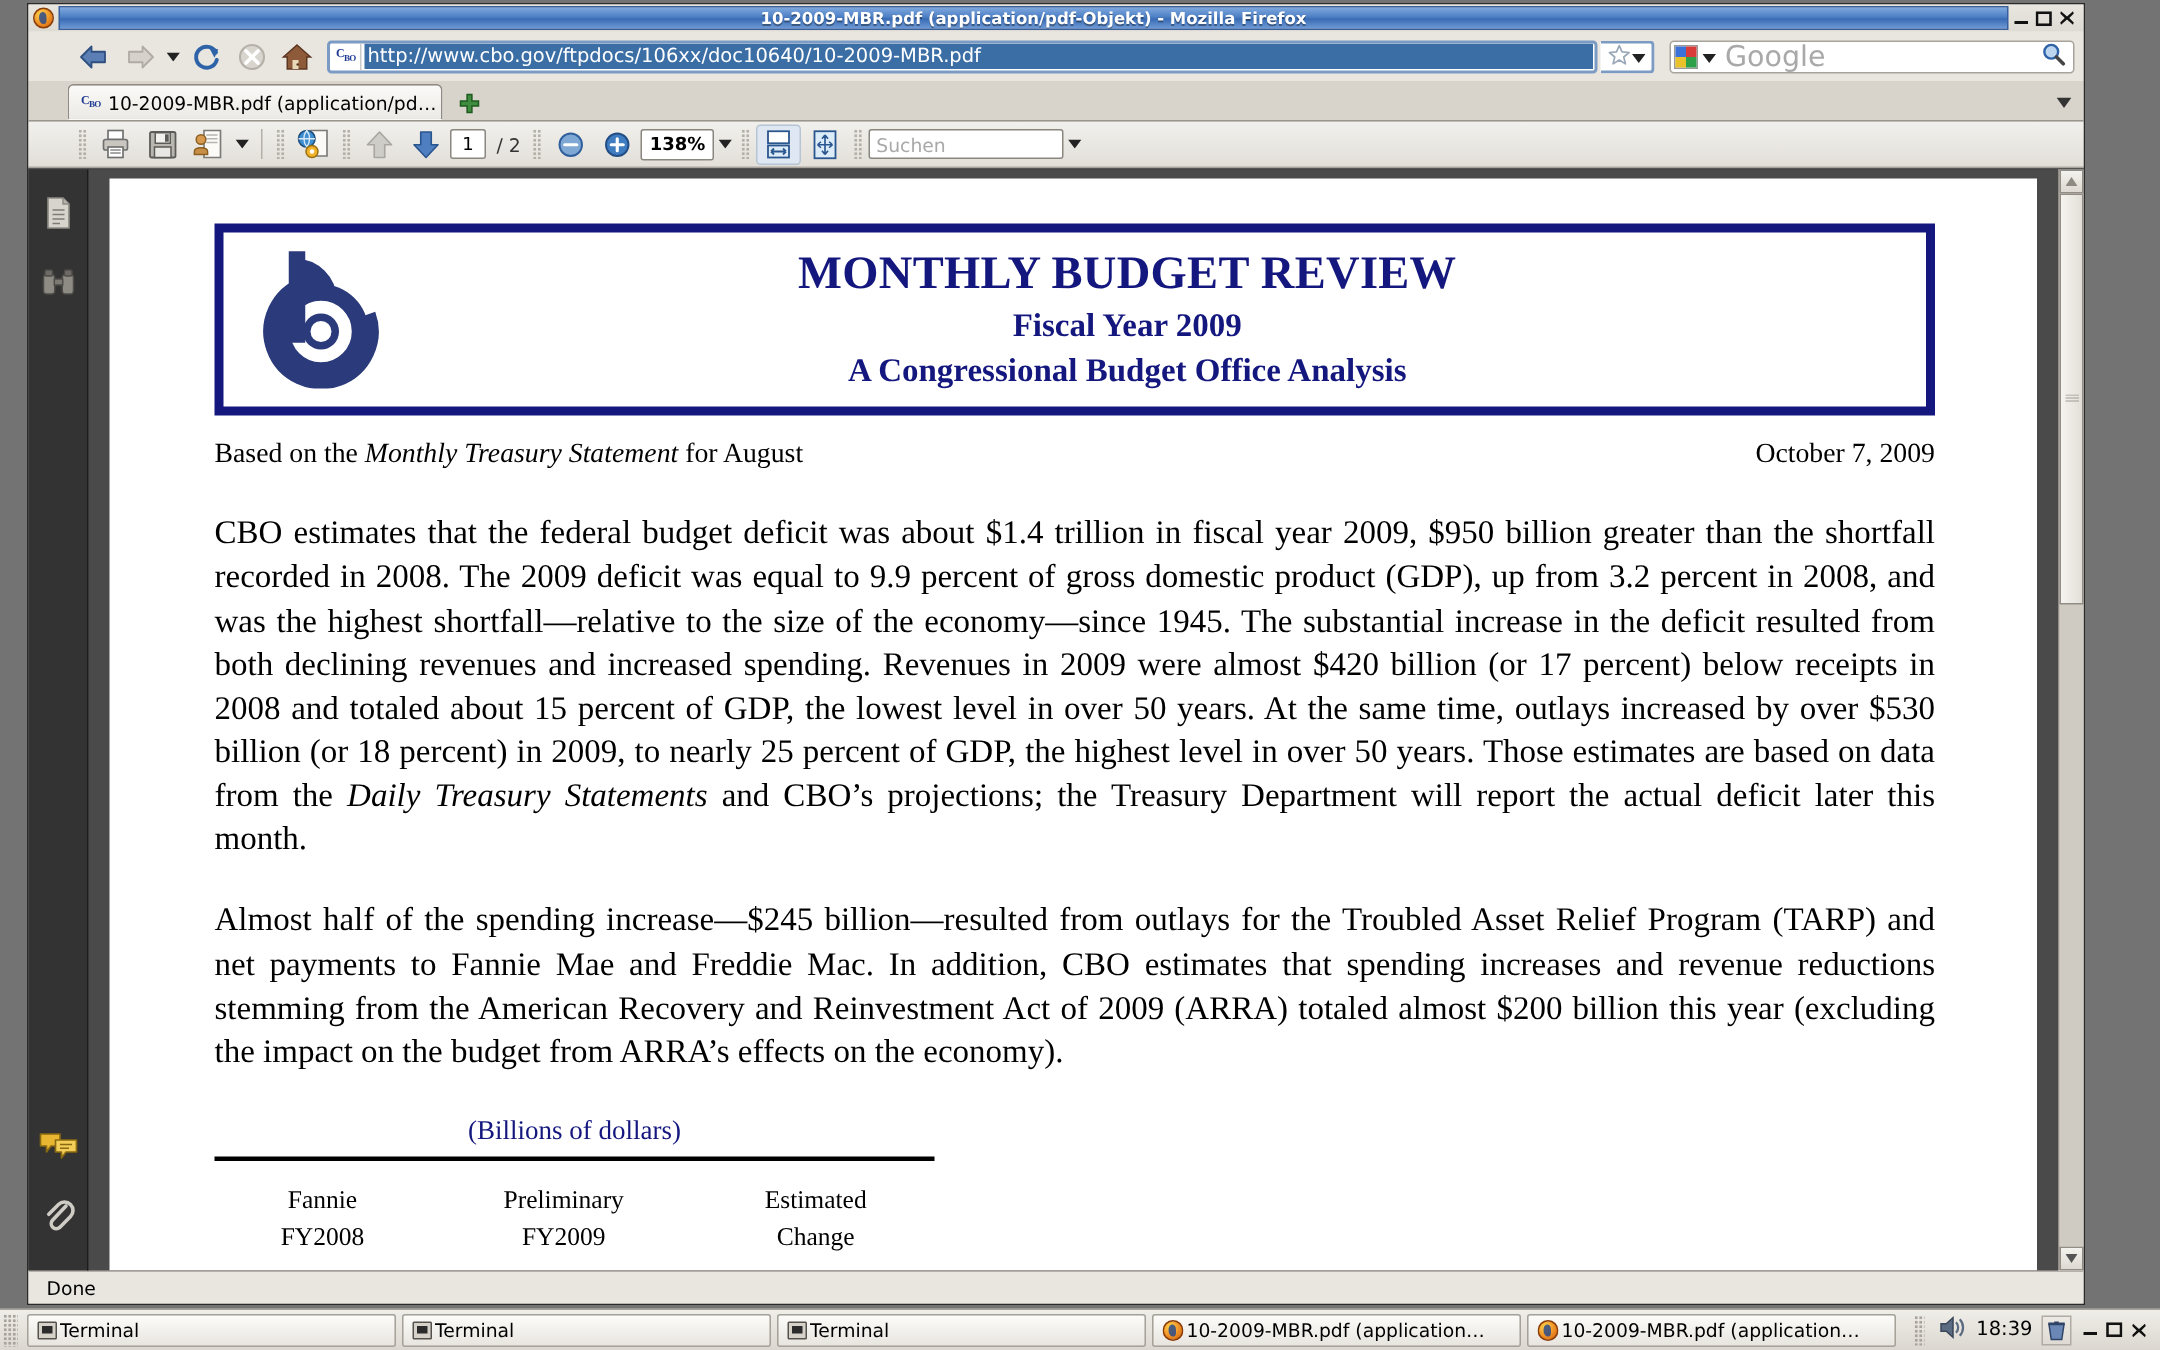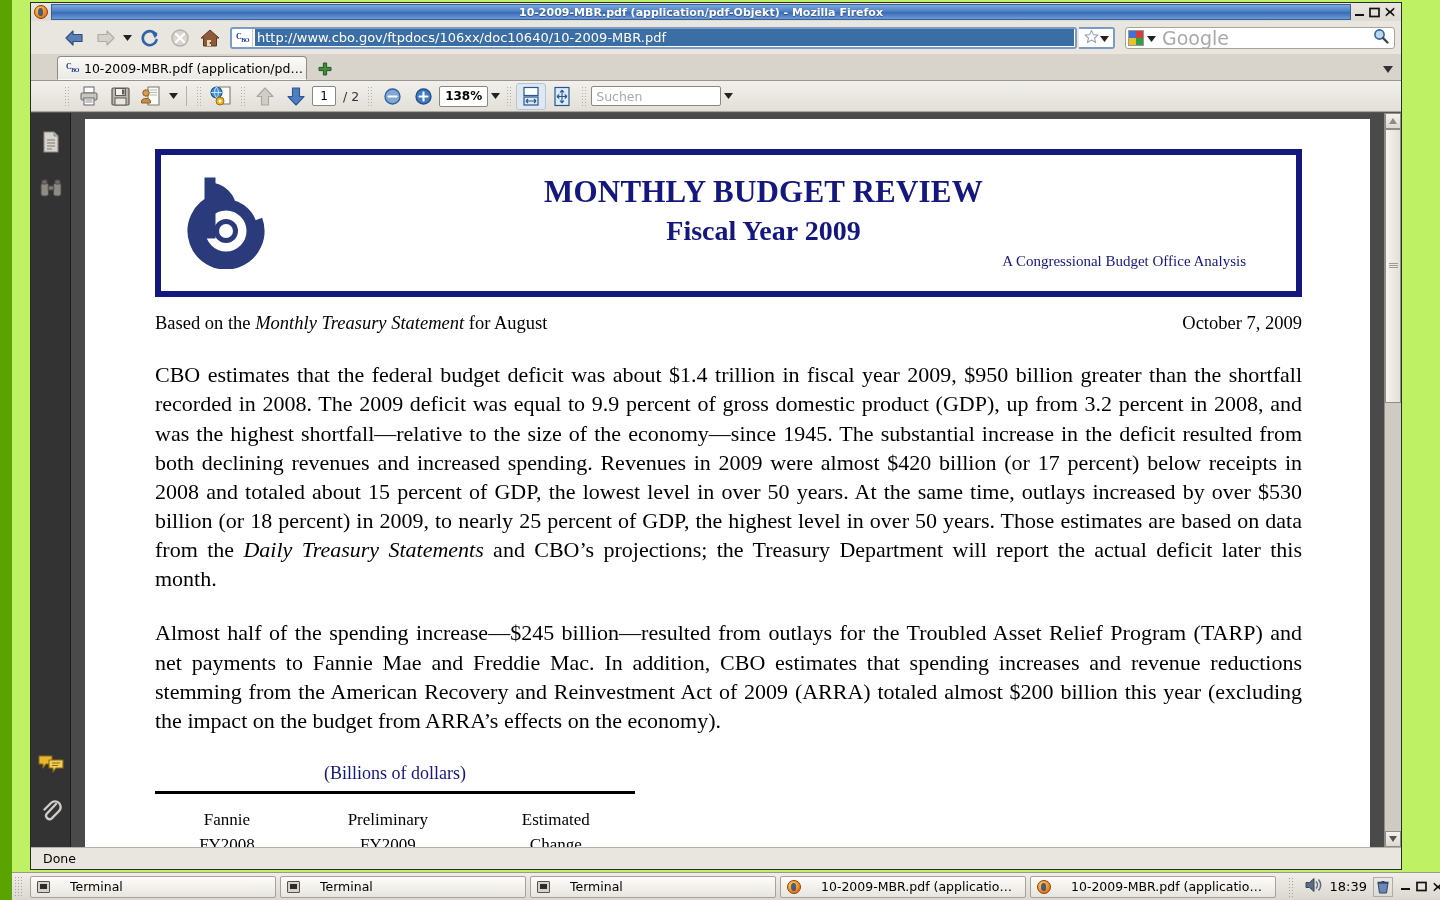--- a/index.html
+++ b/index.html
@@ -6,21 +6,21 @@
   html, body {
     margin: 0; padding: 0;
     width: 1440px; height: 900px;
     overflow: hidden;
     font-family: "DejaVu Sans", sans-serif;
     font-size: 12px;
   }
   body { background: #5ba300; }
 
   
-  #desktop { position: absolute; inset: 0; background: #bef264; margin-left: 12px; }
+  #desktop { position: absolute; inset: 0; background: #737373; }
 
   
   #ff-window {
     position: absolute; left: 18px; top: 2px;
     width: 1372px; height: 868px;
     background: #e7e4de;
     border: 1px solid #2b2b2b;
     display: flex; flex-direction: column;
   }
 
@@ -227,29 +227,29 @@
     font-family: "Liberation Serif", serif;
     color: #000;
     position: relative;
   }
 
   
   .mbr-header {
     margin: 0 68px 0 70px;
     border: 6px solid #14177e;
     background: #ffffff;
-    height: 148px;
+    height: 128px;
     display: flex; align-items: center;
     padding: 0 10px;
   }
   .mbr-logo { width: 110px; flex: 0 0 110px; display: flex; justify-content: center; }
   .mbr-titles { flex: 1 1 auto; text-align: center; color: #14177e; padding-right: 40px; }
   .mbr-t1 { font-size: 31px; font-weight: bold; letter-spacing: .2px; line-height: 1.18; }
-  .mbr-t2 { font-size: 28px; font-weight: bold; line-height: 1.45; }
-  .mbr-t3 { font-size: 15px; font-weight: normal; line-height: 1.35; text-align: right; }
+  .mbr-t2 { font-size: 22px; font-weight: bold; line-height: 1.45; }
+  .mbr-t3 { font-size: 22px; font-weight: bold; line-height: 1.35; }
 
   .based-row {
     margin: 14px 68px 0 70px;
     font-size: 18.5px; line-height: 1.31; position: relative;
   }
   .based-line { white-space: nowrap; }
   .based-date { position: absolute; right: 0; bottom: 0; }
   .based-row i { font-style: italic; }
 
   .para {
@@ -328,21 +328,21 @@
   .tb-left-grip {
     width: 10px; height: 22px; margin-left: 2px;
     background-image: radial-gradient(circle, #a8a49c 1px, transparent 1px);
     background-size: 3px 3px;
   }
   .win-list { flex: 1 1 auto; display: flex; align-items: center; gap: 4px; padding: 0 6px; }
   .win-item {
     flex: 1 1 0; max-width: 246px; height: 22px;
     background: linear-gradient(to bottom, #fdfcfa, #e8e5df);
     border: 1px solid #a6a29a; border-radius: 2px;
-    display: flex; align-items: center; gap: 20px;
+    display: flex; align-items: center; gap: 2px;
     padding: 0 6px; font-size: 12.5px; color: #000;
     white-space: nowrap; overflow: hidden;
   }
   .win-item span { overflow: hidden; text-overflow: ellipsis; }
   .mon-icon {
     width: 13px; height: 12px; flex: 0 0 13px;
     background: #d6d2ca; border: 1px solid #55524d;
     border-radius: 1px; position: relative;
   }
   .mon-icon:after {

